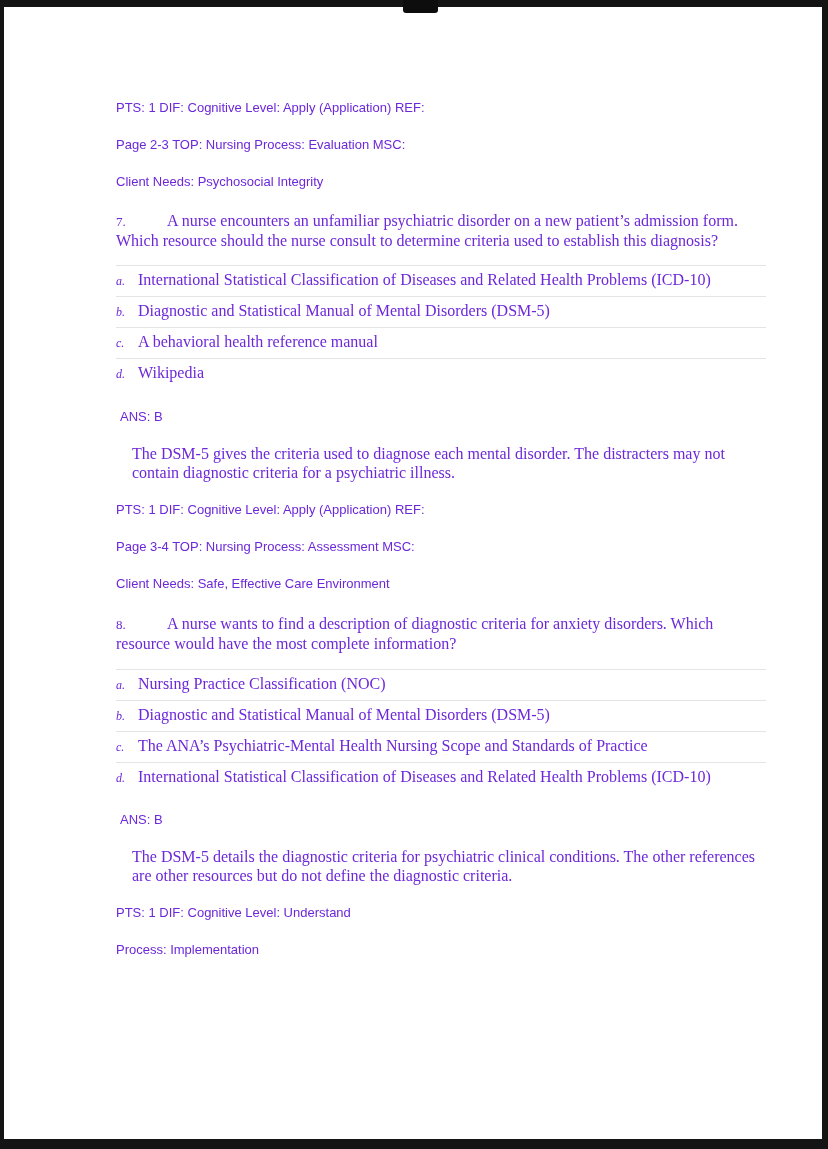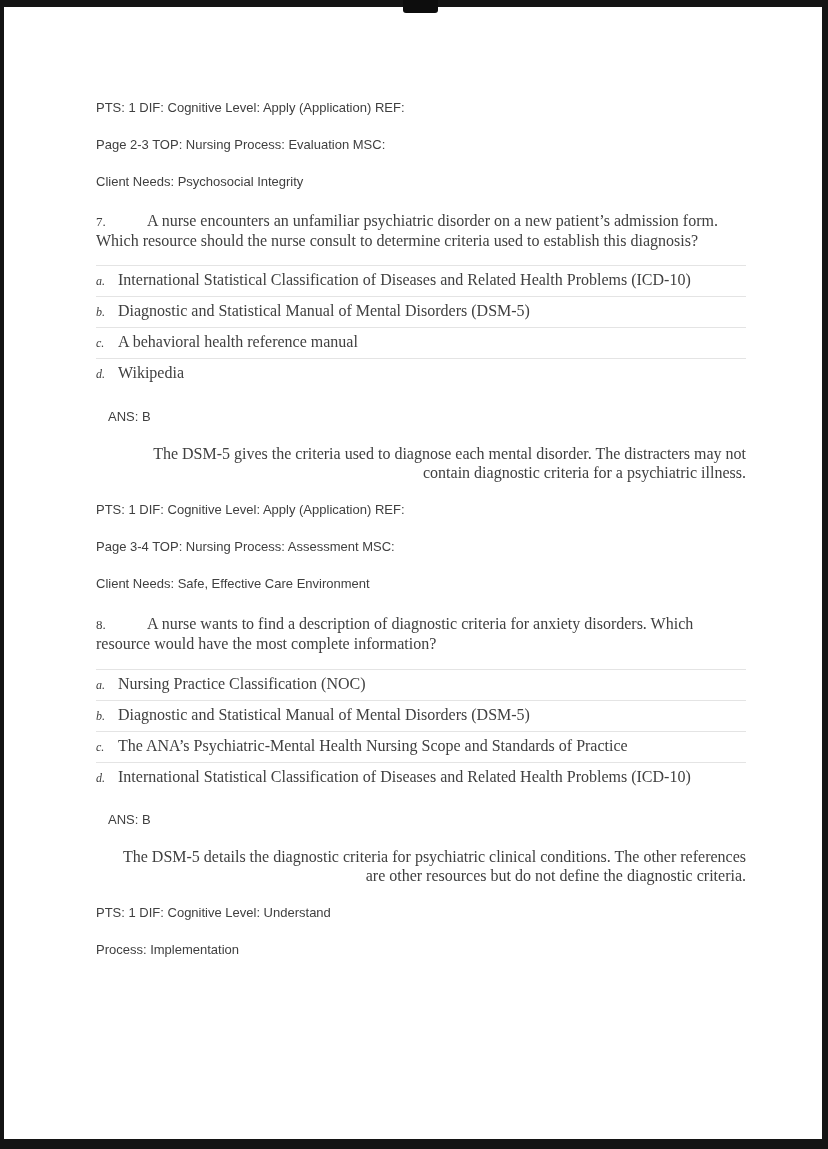--- a/index.html
+++ b/index.html
@@ -23,24 +23,24 @@
     left: 403px;
     top: 0;
     width: 35px;
     height: 13px;
     background: #0d0d0d;
     border-radius: 0 0 3px 3px;
     z-index: 3;
   }
   .content {
     position: absolute;
-    left: 92px;
+    left: 112px;
     top: 0;
     width: 650px;
-    color: #404040;
+    color: #6d28d9;
   }
   .meta-line {
     font: 13px/16px "Liberation Sans", sans-serif;
     margin: 0 0 21px 0;
     white-space: nowrap;
   }
   .first-meta { margin-top: 93px; }
   .question {
     font: 16px/19px "Liberation Serif", serif;
     margin: 0;
@@ -70,27 +70,26 @@
   .option-row:last-child { border-bottom: none; }
   .option-letter {
     flex: 0 0 22px;
     font-style: italic;
     font-size: 12px;
   }
   .option-text { flex: 1 1 auto; }
   .italic { }
   .answer-line {
     font: 13px/16px "Liberation Sans", sans-serif;
-    margin: 20px 0 0 12px;
+    margin: 20px 0 0 4px;
   }
   .ans-q8 { margin-top: 19px; }
   .rationale {
     font: 16px/19px "Liberation Serif", serif;
     margin: 19px 0 0 16px;
-    text-align: right;
   }
   .meta-after { margin-top: 20px; }
 </style>
 </head>
 <body>
 
 <div class="page-tab"></div>
 
 <div class="page">
   <div class="content">

